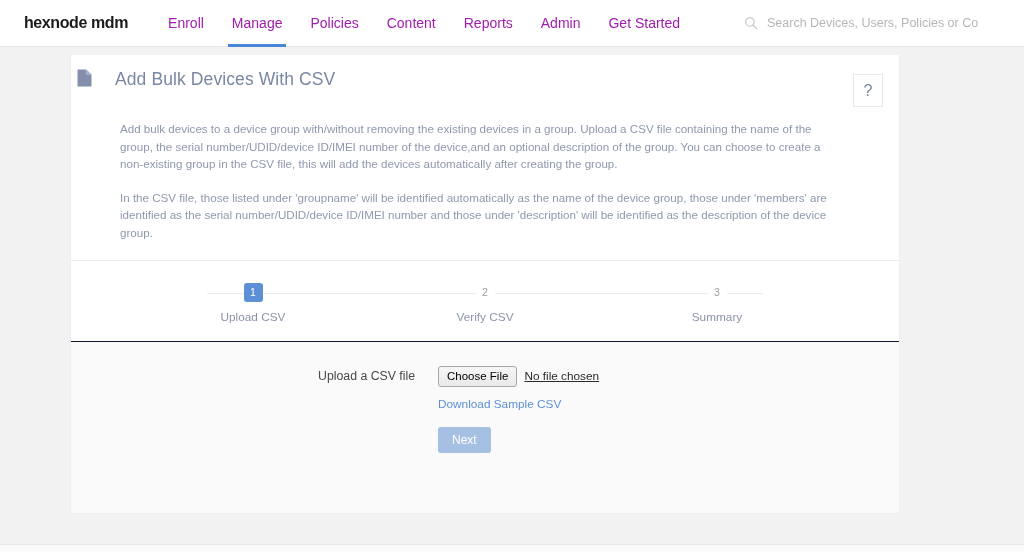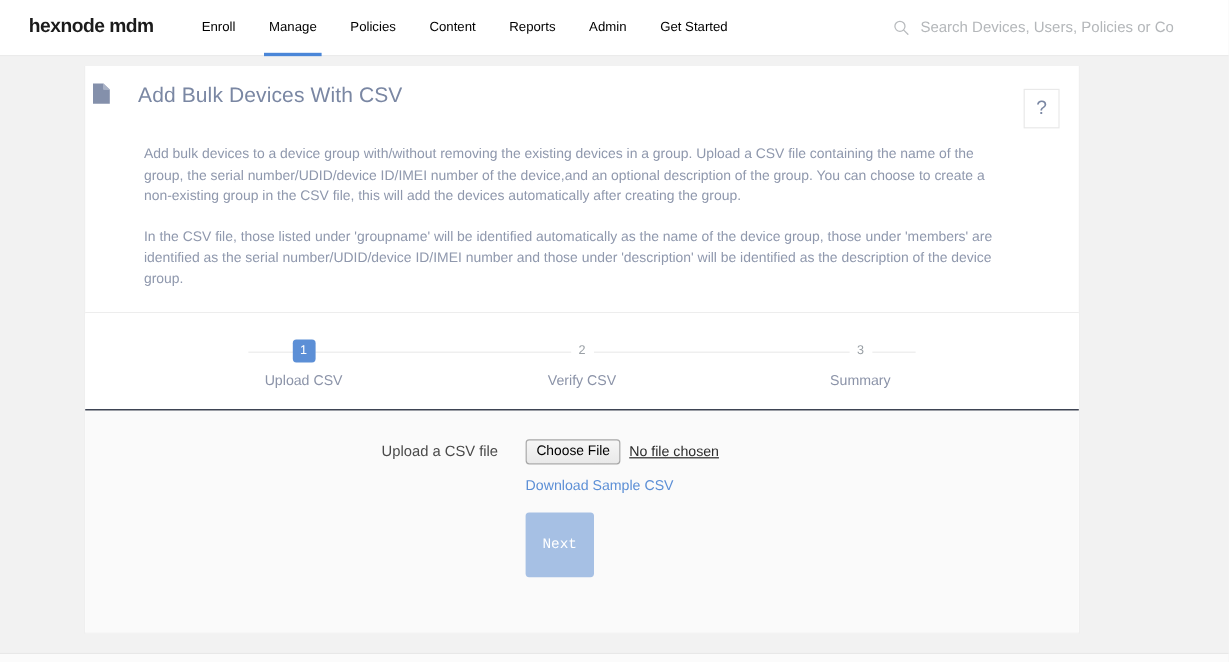--- a/index.html
+++ b/index.html
@@ -40,22 +40,22 @@
   .nav {
     display: flex;
     align-items: stretch;
     height: 47px;
   }
   .nav-item {
     position: relative;
     display: flex;
     align-items: center;
     padding: 0 14px;
-    font-size: 11px;
-    color: #000000;
+    font-size: 14px;
+    color: #a21caf;
     cursor: pointer;
     white-space: nowrap;
   }
   .nav-item.active::after {
     content: "";
     position: absolute;
     left: 10px;
     right: 10px;
     bottom: 0;
     height: 3px;
@@ -247,27 +247,27 @@
     margin-left: 120px;
     margin-bottom: 16px;
   }
   .sample-link {
     font-size: 11.8px;
     color: #5c8fd6;
     text-decoration: none;
     cursor: pointer;
   }
   .next-btn {
-    font-family: Liberation Mono, monospace;
+    font-family: Liberation Sans, sans-serif;
     font-size: 12px;
     color: #ffffff;
     background: #a6c0e4;
     border: none;
     border-radius: 3px;
-    padding: 20px 14px;
+    padding: 6px 14px;
     cursor: pointer;
     line-height: 1.2;
   }
 
   
   .footer-strip {
     position: absolute;
     left: 0;
     right: 0;
     bottom: 0;

